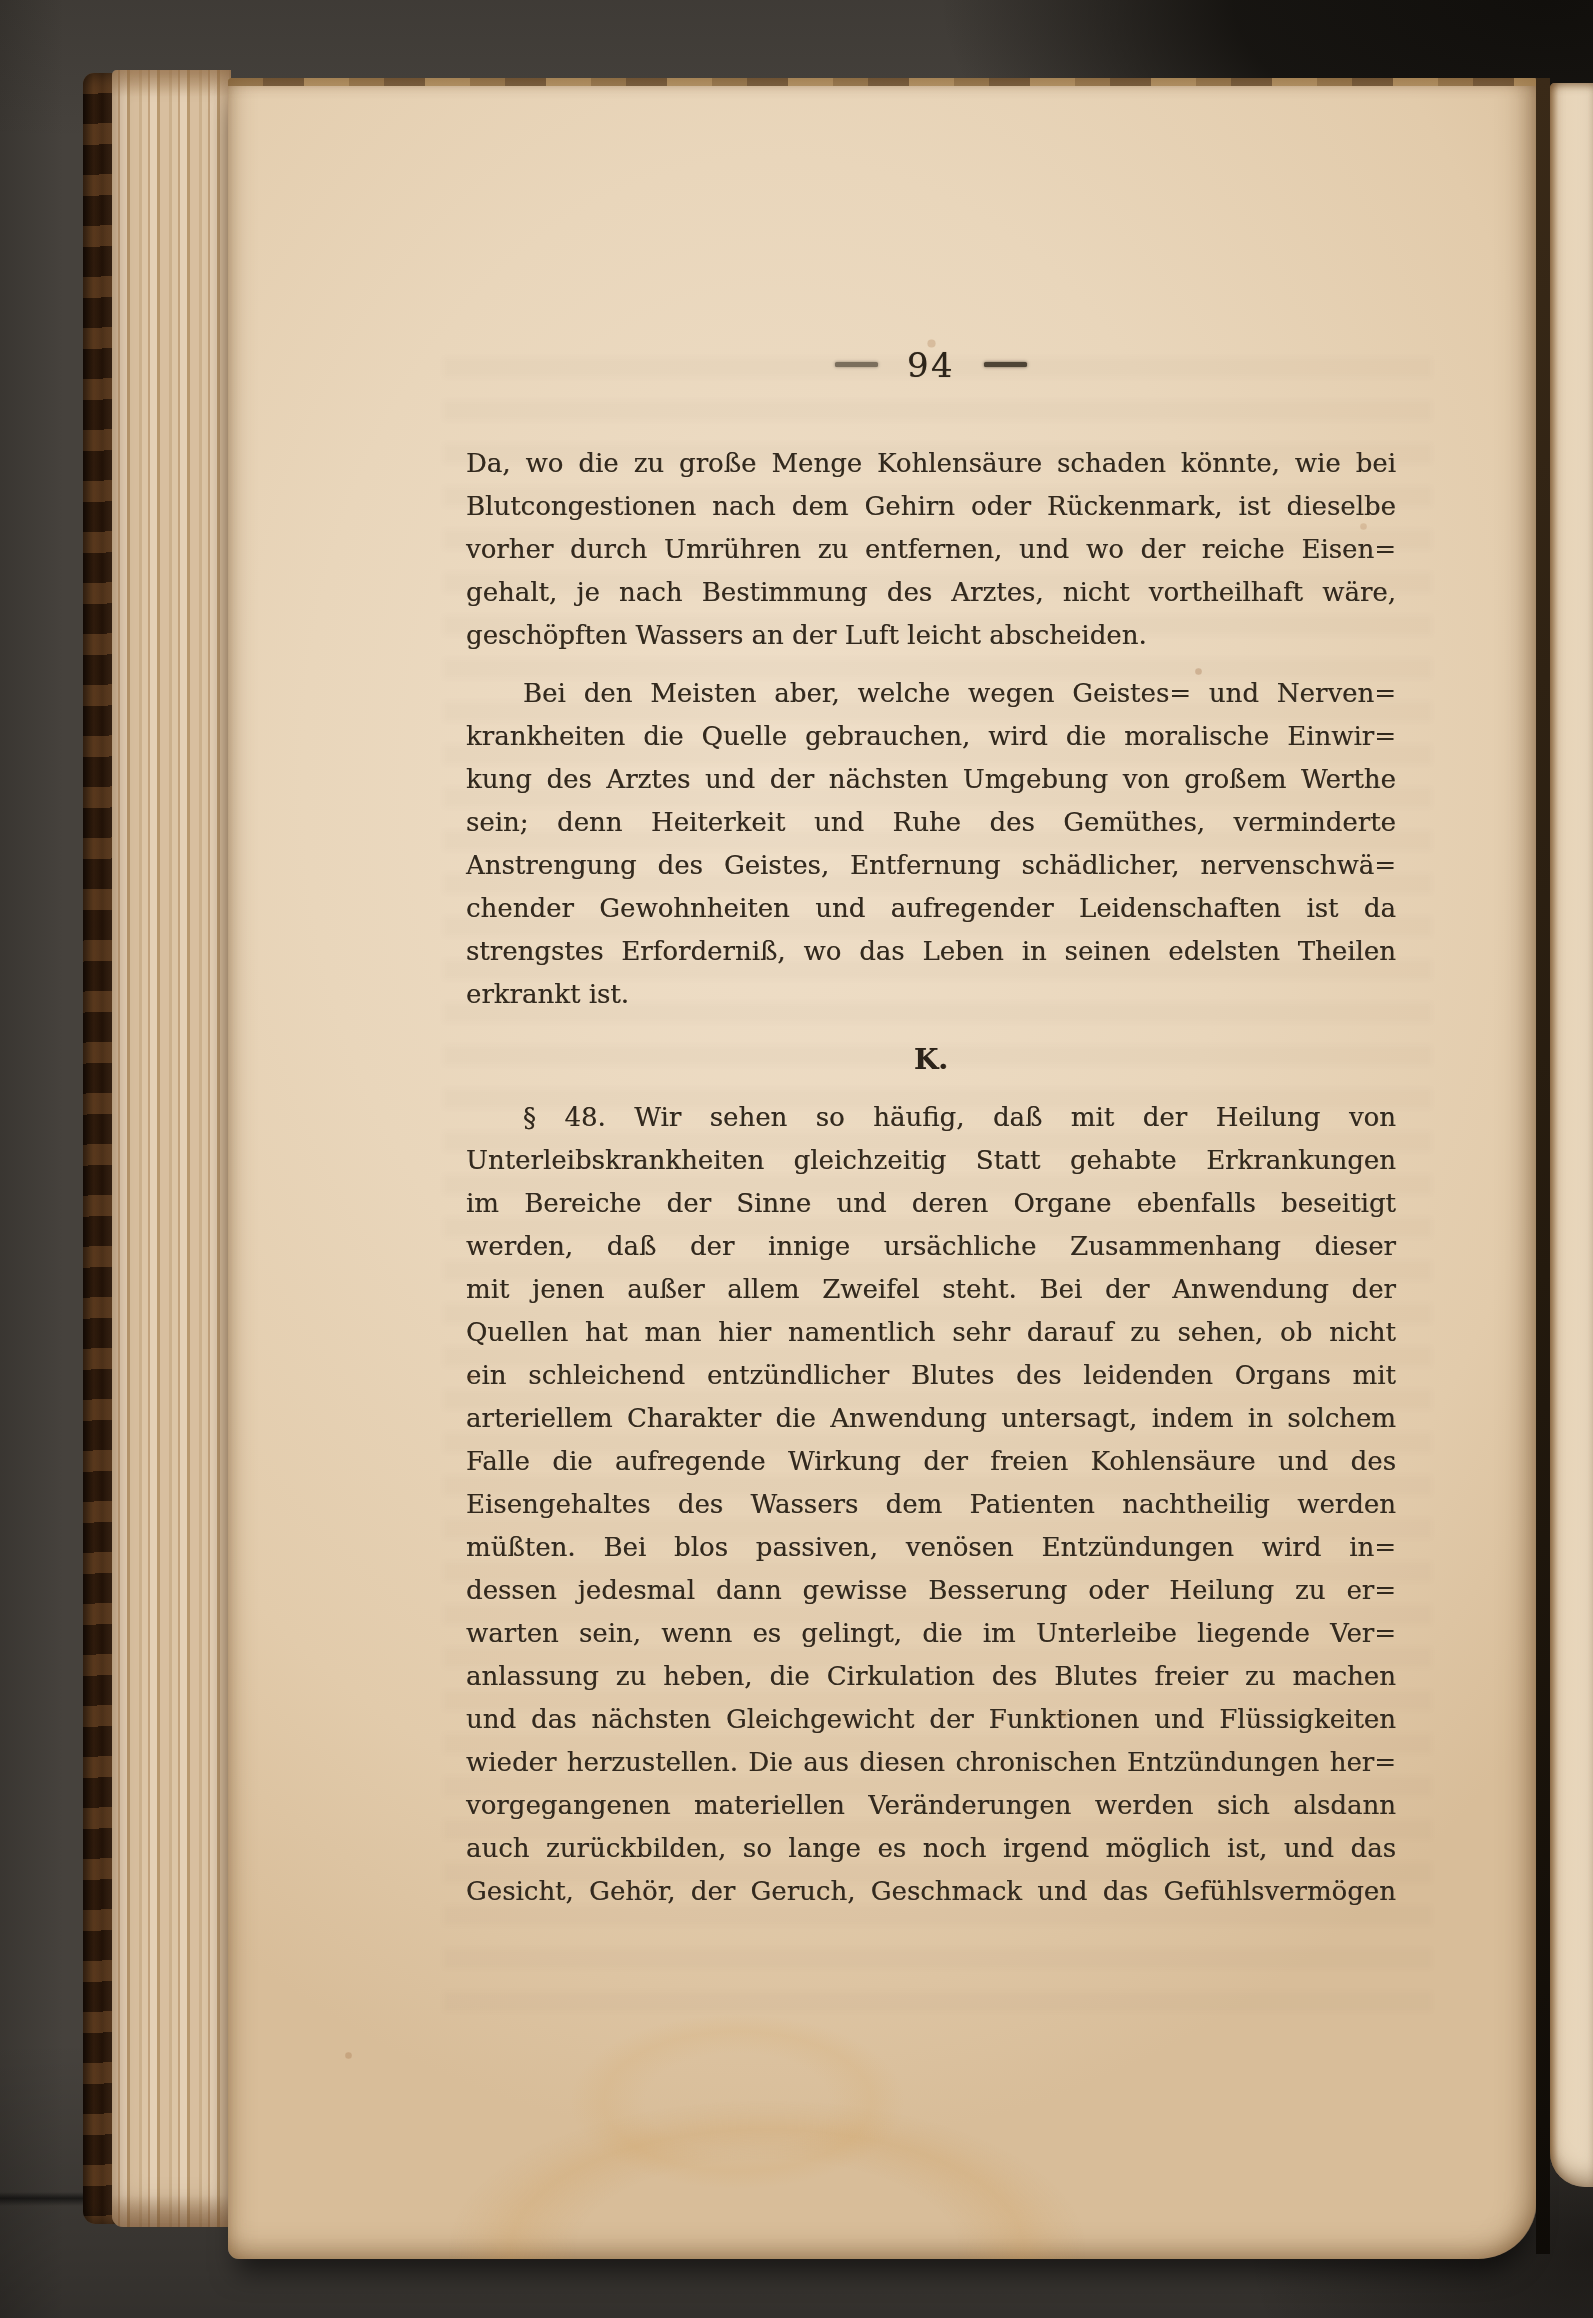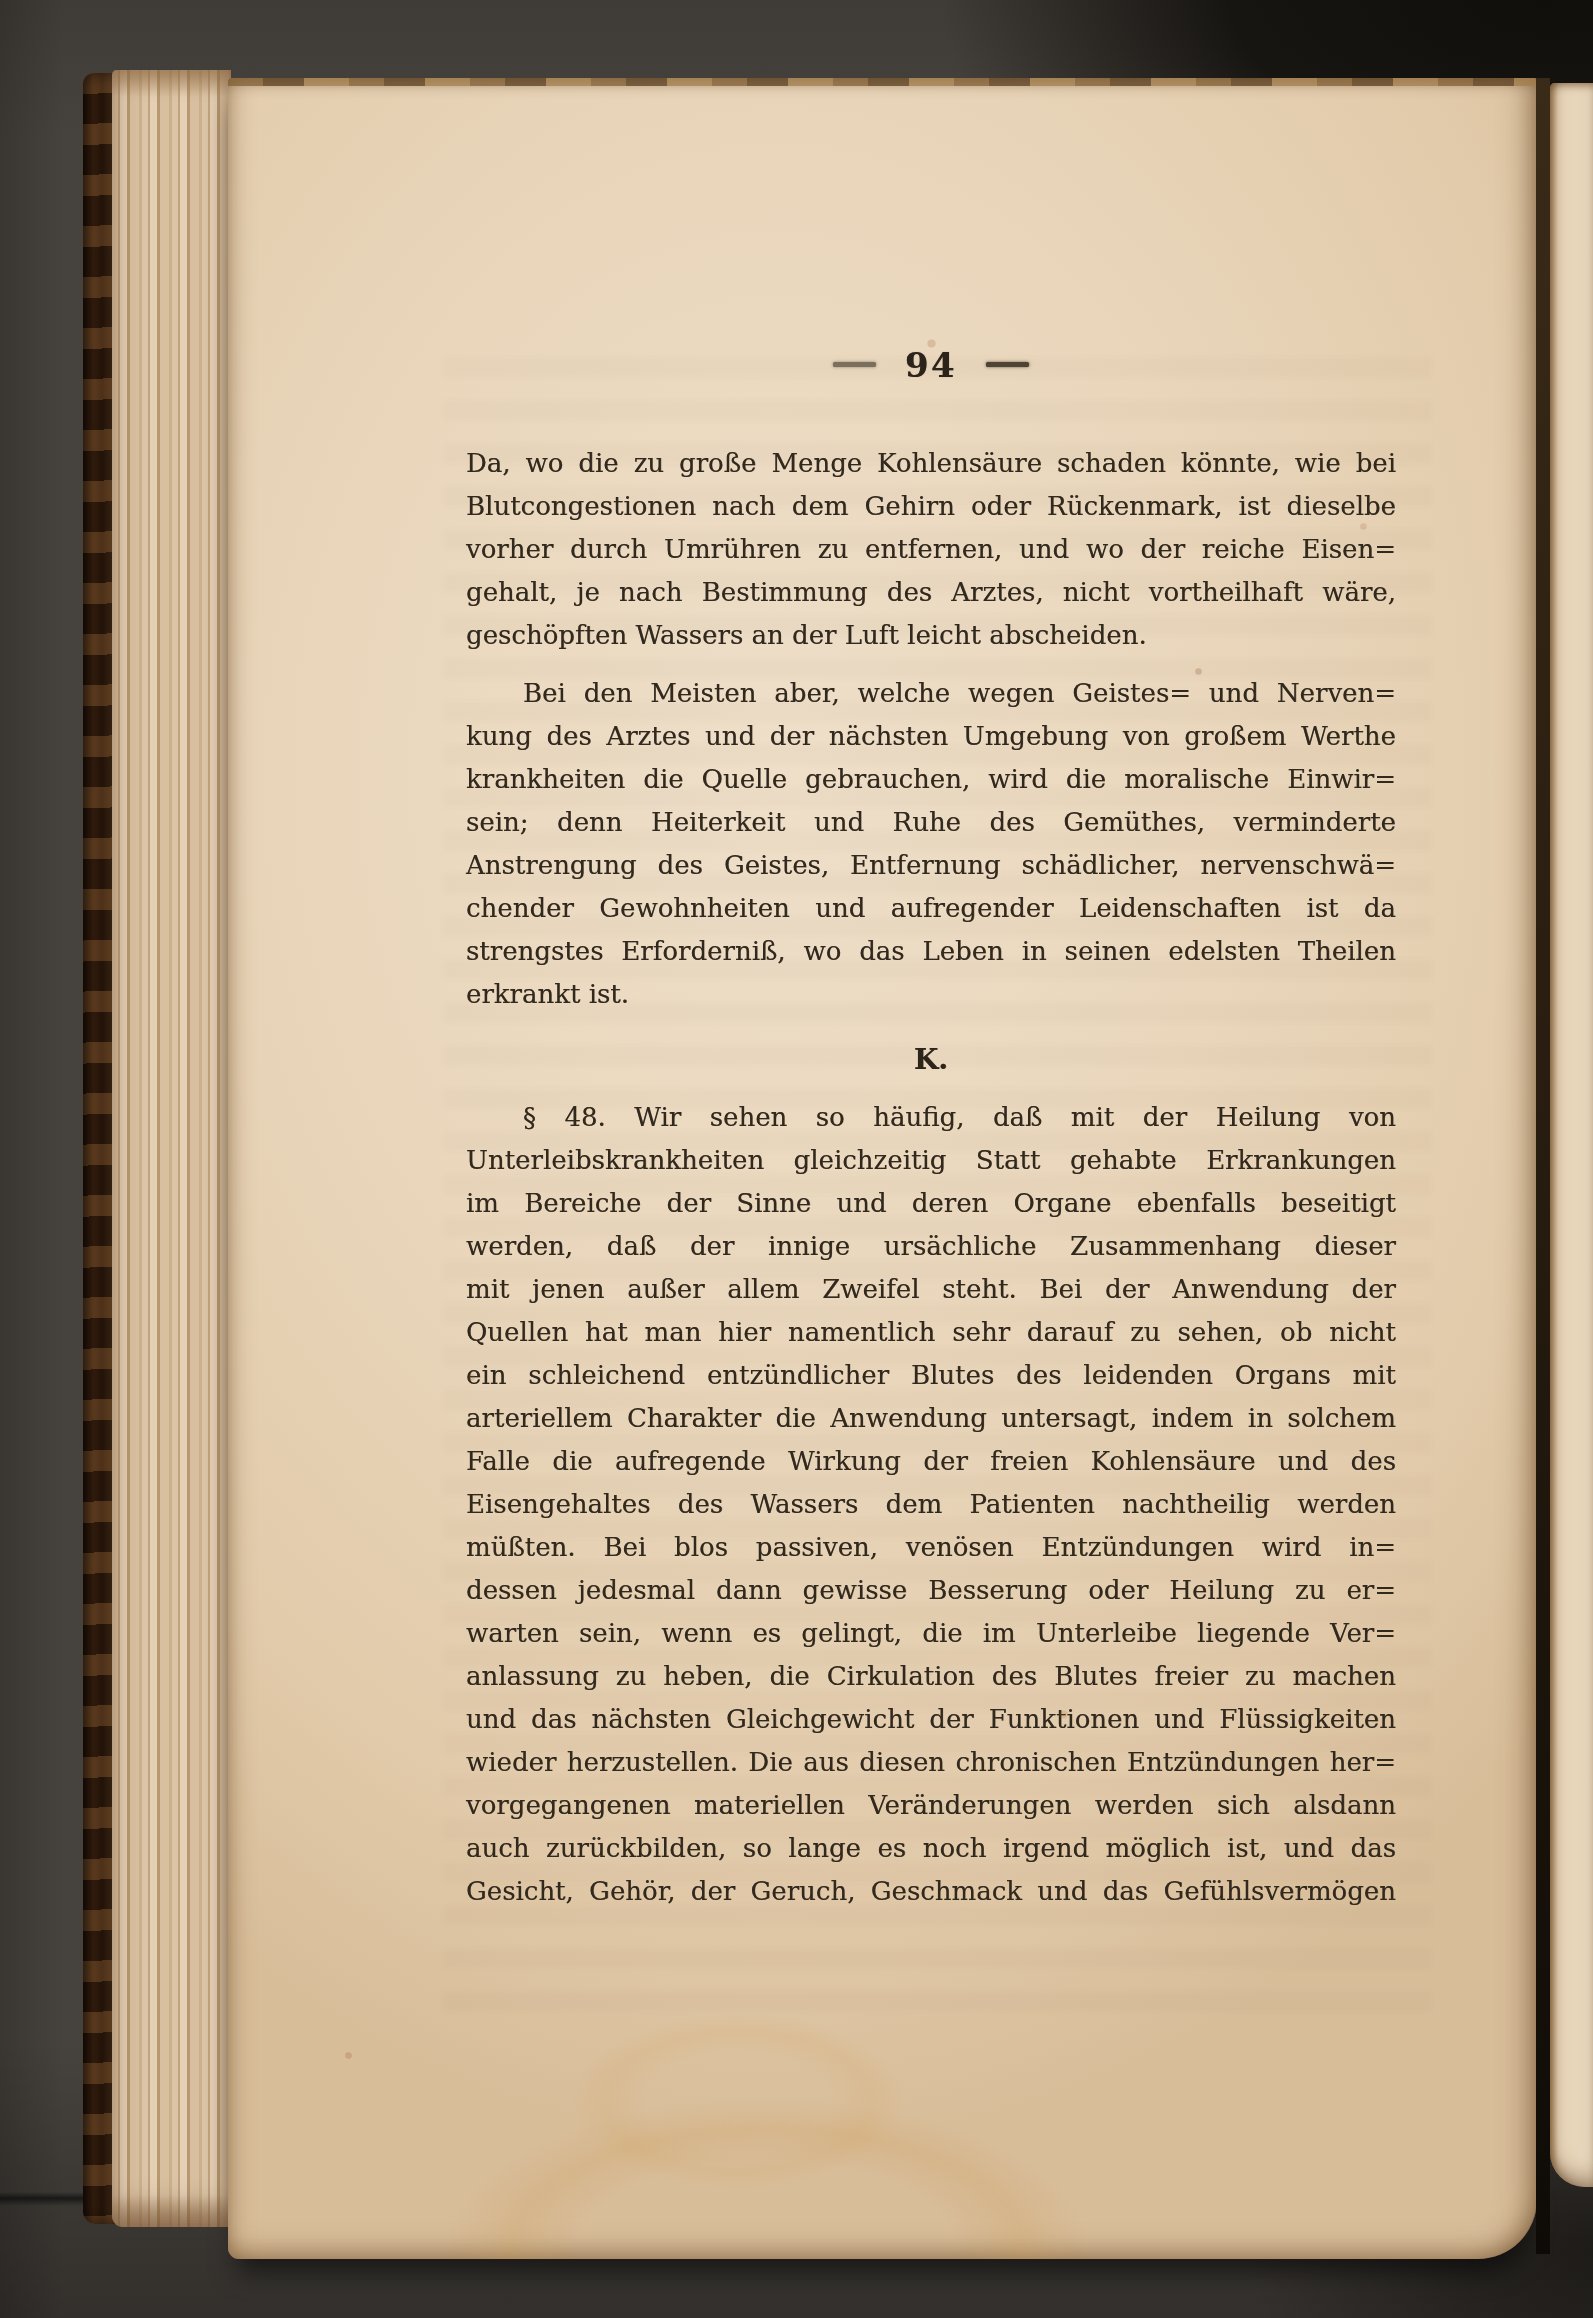--- a/index.html
+++ b/index.html
@@ -49,21 +49,21 @@
   .gutter{position:absolute;left:1536px;top:78px;width:14.3px;height:2176px;
     background:linear-gradient(180deg,#3a2a18 0%,#241a0e 55%,#0e0b07 100%);}
   .next-page{position:absolute;left:1550px;top:83px;width:43px;height:2104px;
     background:linear-gradient(90deg,#c7a47a 0%,#e6d3b7 20%,#ead9bf 100%);
     border-radius:4.8px 0 0 35px;
     box-shadow:inset 8px 0 11px -5.6px rgba(90,60,30,0.6), inset 0 -17.5px 21px -9.6px rgba(90,60,30,0.5), inset 0 6.4px 8px -4px rgba(110,75,40,0.65);}
 
   
   .text-column{position:absolute;left:223px;top:266px;width:960px;color:#32291e;font-size:26px;}
   .page-header{display:flex;align-items:center;justify-content:center;gap:29px;height:41px;margin-bottom:57px;}
-  .page-num{font-size:34px;font-weight:bold;letter-spacing:2.4px;color:#2c241a;text-shadow:0 0 0.8px rgba(44,36,26,0.55);}
+  .page-num{font-size:34px;font-weight:normal;letter-spacing:2.4px;color:#2c241a;text-shadow:0 0 0.8px rgba(44,36,26,0.55);}
   .dash{width:43px;height:4.8px;background:#4e4436;border-radius:1.6px;box-shadow:0 0 3.2px rgba(78,68,54,0.8);}
   .dash.faded{opacity:.7;}
 
   .para{margin:15px;}
   .line{height:43px;line-height:43px;text-align:justify;text-align-last:justify;
     text-shadow:0.3px 0 0 rgba(50,41,30,0.55);}
   .line.unjust{text-align-last:left;}
   .para.indented .line.first{padding-left:57px;}
 
   .section-heading{height:43px;line-height:43px;margin:22px 0 9.6px;display:flex;justify-content:center;gap:37px;
@@ -114,22 +114,22 @@
         <div class="text-block">
             <div class="para">
               <div class="line first">Da, wo die zu große Menge Kohlensäure schaden könnte, wie bei</div>
               <div class="line">Blutcongestionen nach dem Gehirn oder Rückenmark, ist dieselbe</div>
               <div class="line">vorher durch Umrühren zu entfernen, und wo der reiche Eisen=</div>
               <div class="line">gehalt, je nach Bestimmung des Arztes, nicht vortheilhaft wäre,</div>
               <div class="line unjust">geschöpften Wassers an der Luft leicht abscheiden.</div>
             </div>
             <div class="para indented">
               <div class="line first">Bei den Meisten aber, welche wegen Geistes= und Nerven=</div>
+              <div class="line">krankheiten die Quelle gebrauchen, wird die moralische Einwir=</div>
               <div class="line">kung des Arztes und der nächsten Umgebung von großem Werthe</div>
-              <div class="line">krankheiten die Quelle gebrauchen, wird die moralische Einwir=</div>
               <div class="line">sein; denn Heiterkeit und Ruhe des Gemüthes, verminderte</div>
               <div class="line">Anstrengung des Geistes, Entfernung schädlicher, nervenschwä=</div>
               <div class="line">chender Gewohnheiten und aufregender Leidenschaften ist da</div>
               <div class="line">strengstes Erforderniß, wo das Leben in seinen edelsten Theilen</div>
               <div class="line unjust">erkrankt ist.</div>
             </div>
             <div class="section-heading">
               <span>K.</span>
             </div>
             <div class="para indented">

